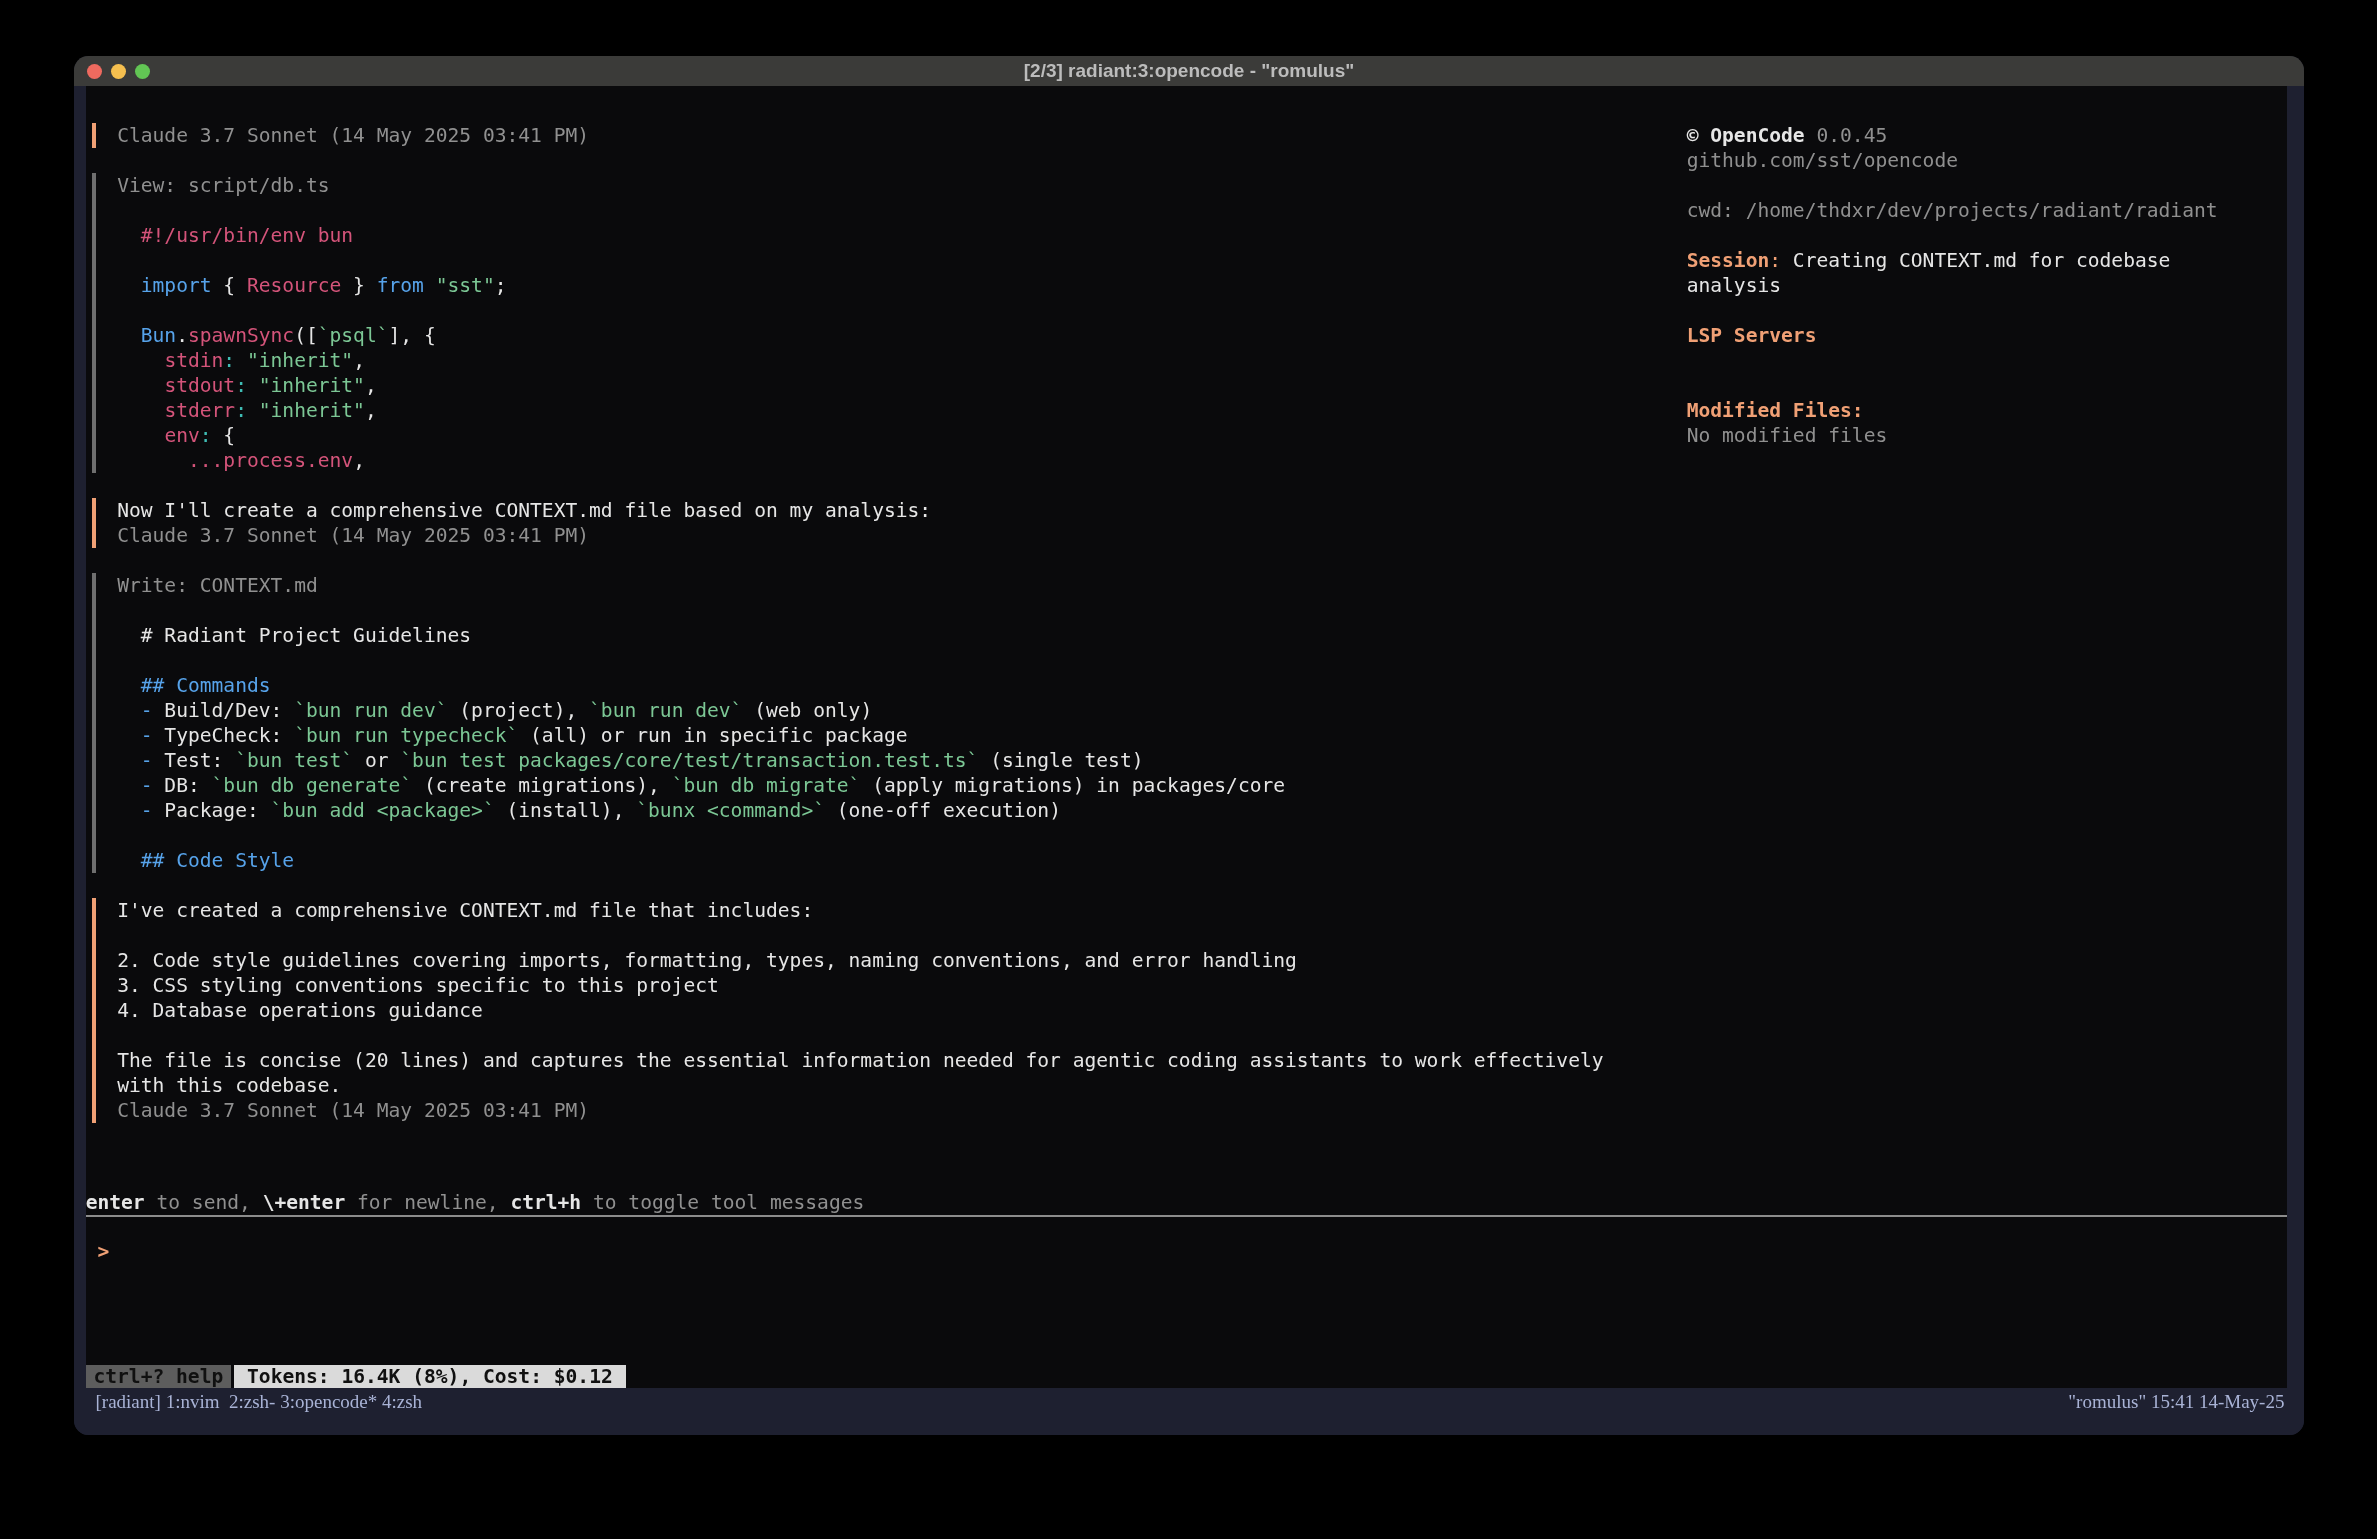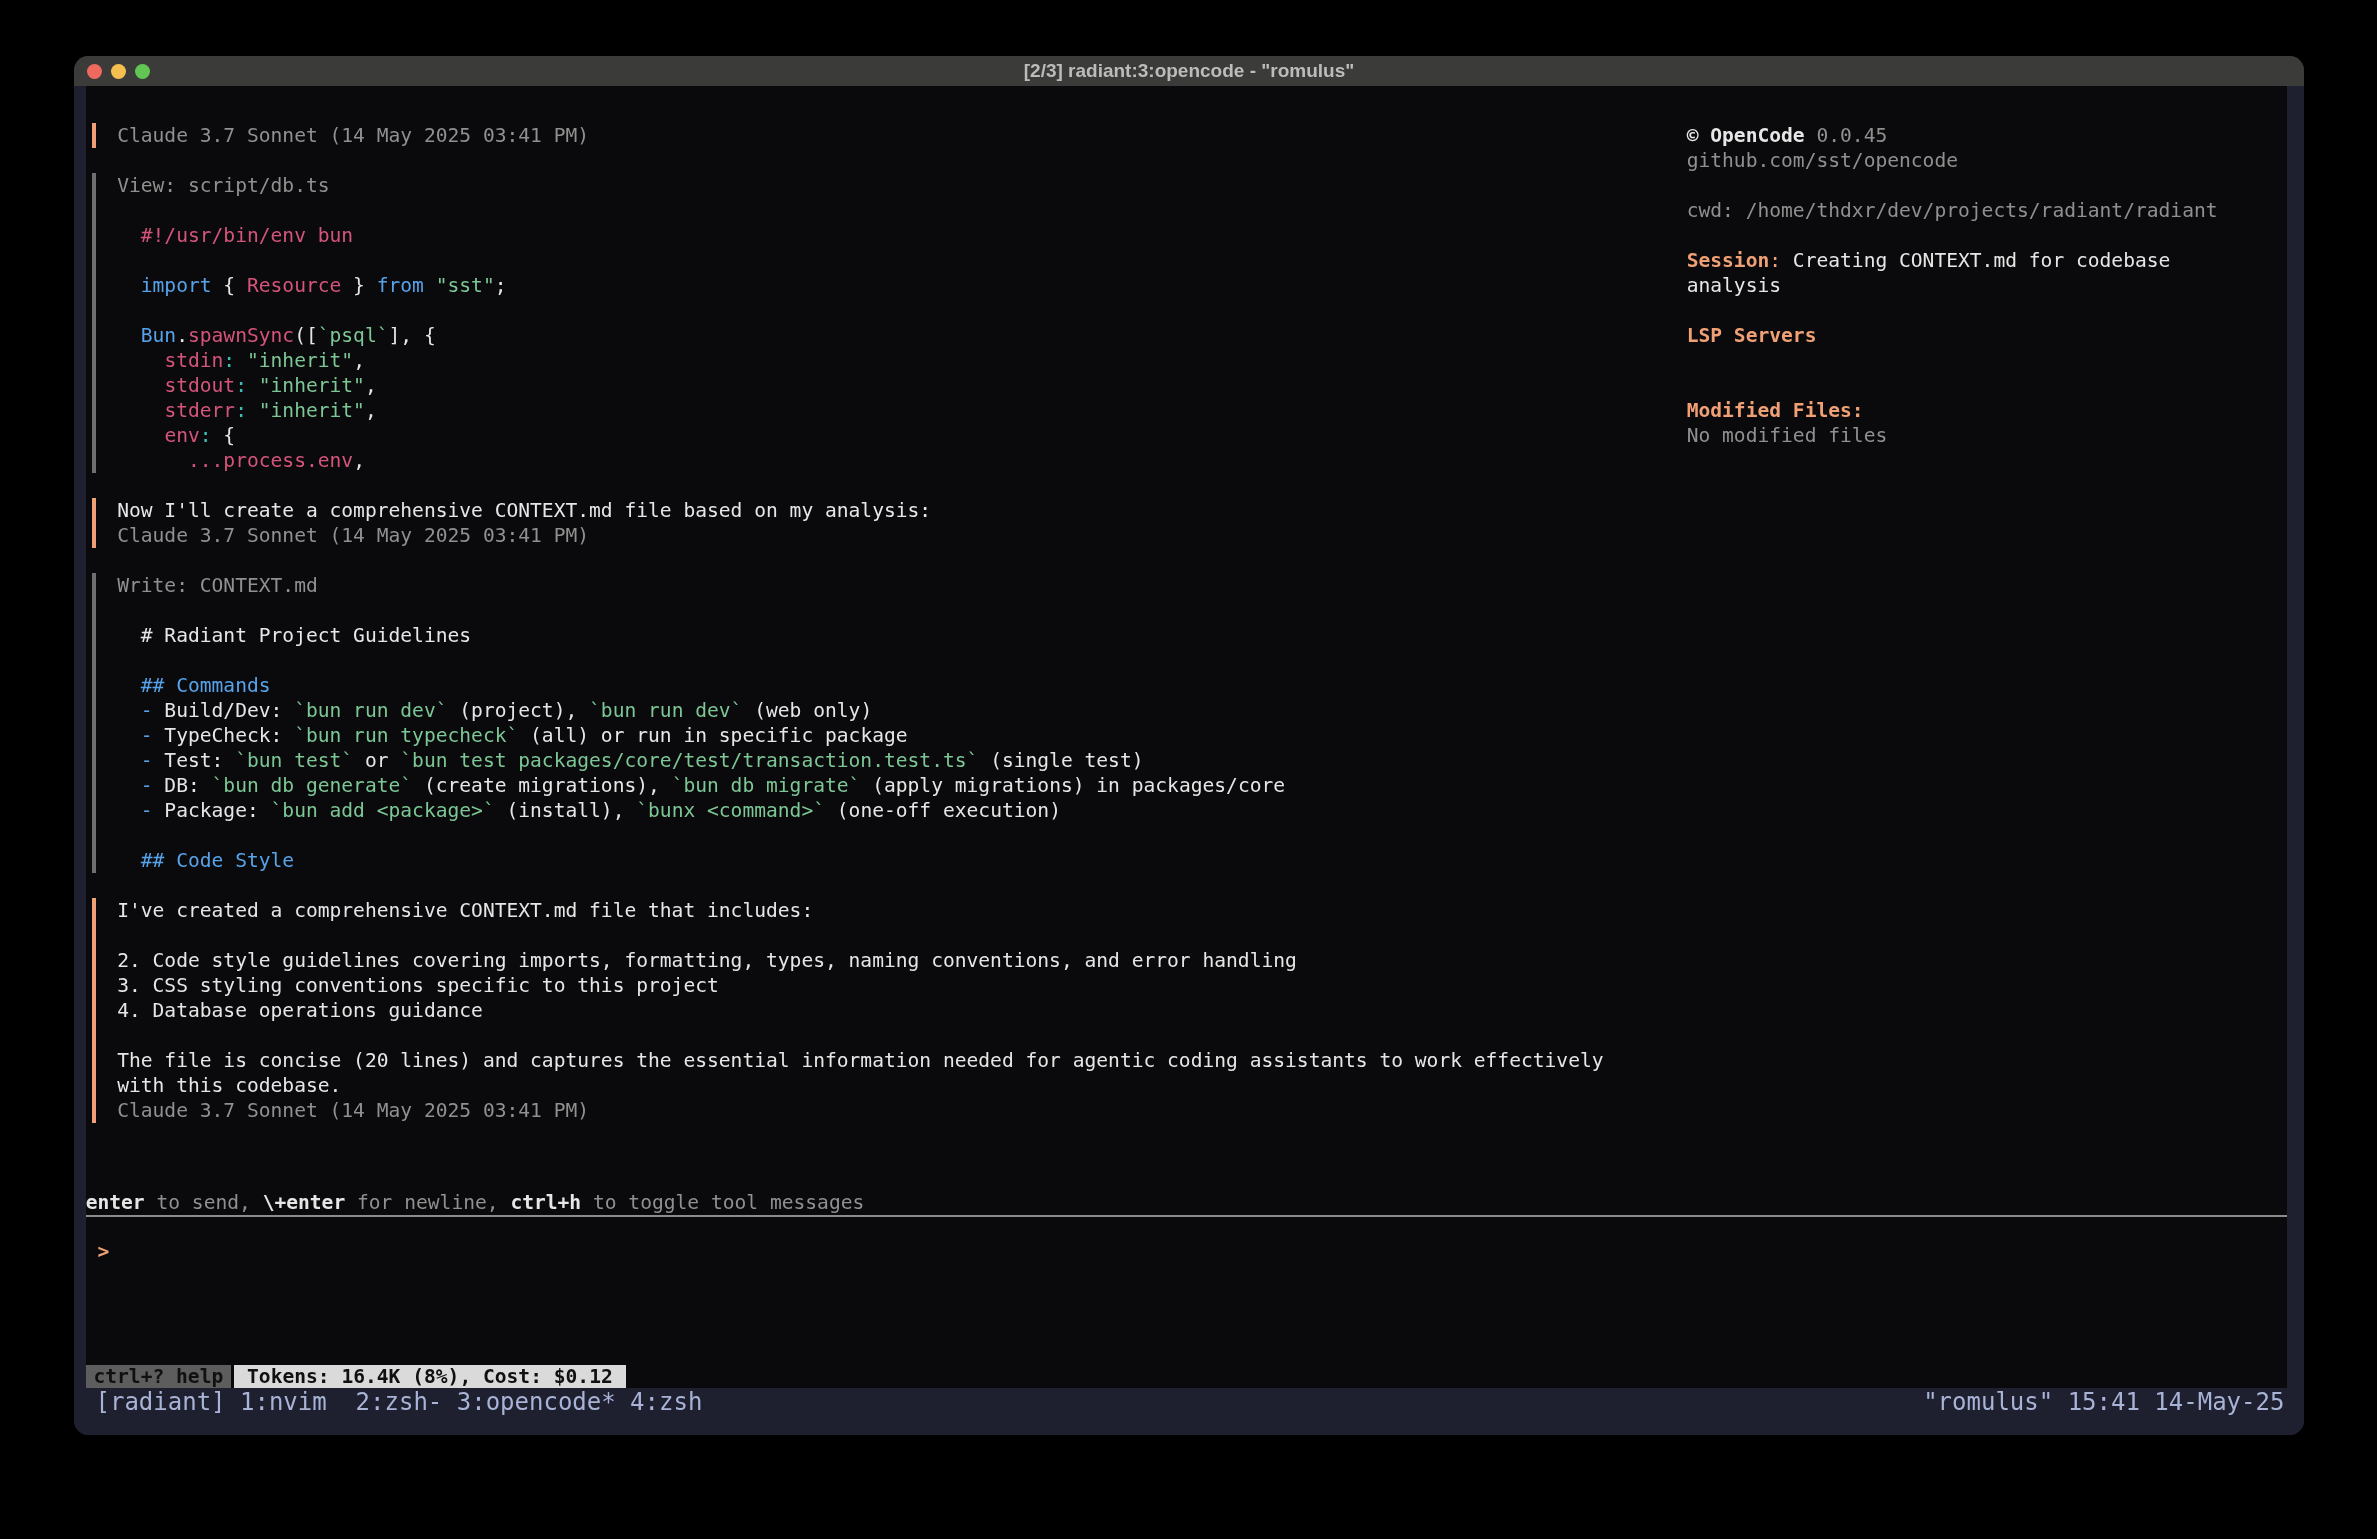--- a/index.html
+++ b/index.html
@@ -53,22 +53,22 @@
   .status-spacer{flex:1;}
   .diags{display:flex;align-items:center;gap:17px;margin-right:29px;}
   .diag{display:flex;align-items:center;gap:6.5px;}
   .diag-circle{width:18px;height:18px;border:1.3px solid currentColor;border-radius:50%;
     display:inline-flex;align-items:center;justify-content:center;font-size:11.7px;font-weight:bold;}
   .diag-count{font-size:18px;}
   .badge{background:var(--badgebg);color:var(--badgefg);font-weight:normal;
     display:flex;align-items:center;padding:0 15.7px;white-space:pre;}
 
   .tmuxbar{position:absolute;left:0;top:1302px;width:100%;height:47px;
-    background:var(--tmuxbg);color:var(--tmuxfg);font-size:24px;
-    display:flex;justify-content:space-between;padding:1.3px 19.6px 0 21.5px;white-space:pre;}
+    background:var(--tmuxbg);color:var(--tmuxfg);font-size:19px;
+    display:flex;justify-content:space-between;padding:1.3px 19.6px 0 21.5px;white-space:pre;font-family:Liberation Serif, serif;}
   .tmuxbar span{line-height:26px;}
 </style>
 </head>
 <body>
 
 <div class="window">
   <div class="titlebar">
     <div class="lights">
       <button class="light red"></button>
       <button class="light yellow"></button>

